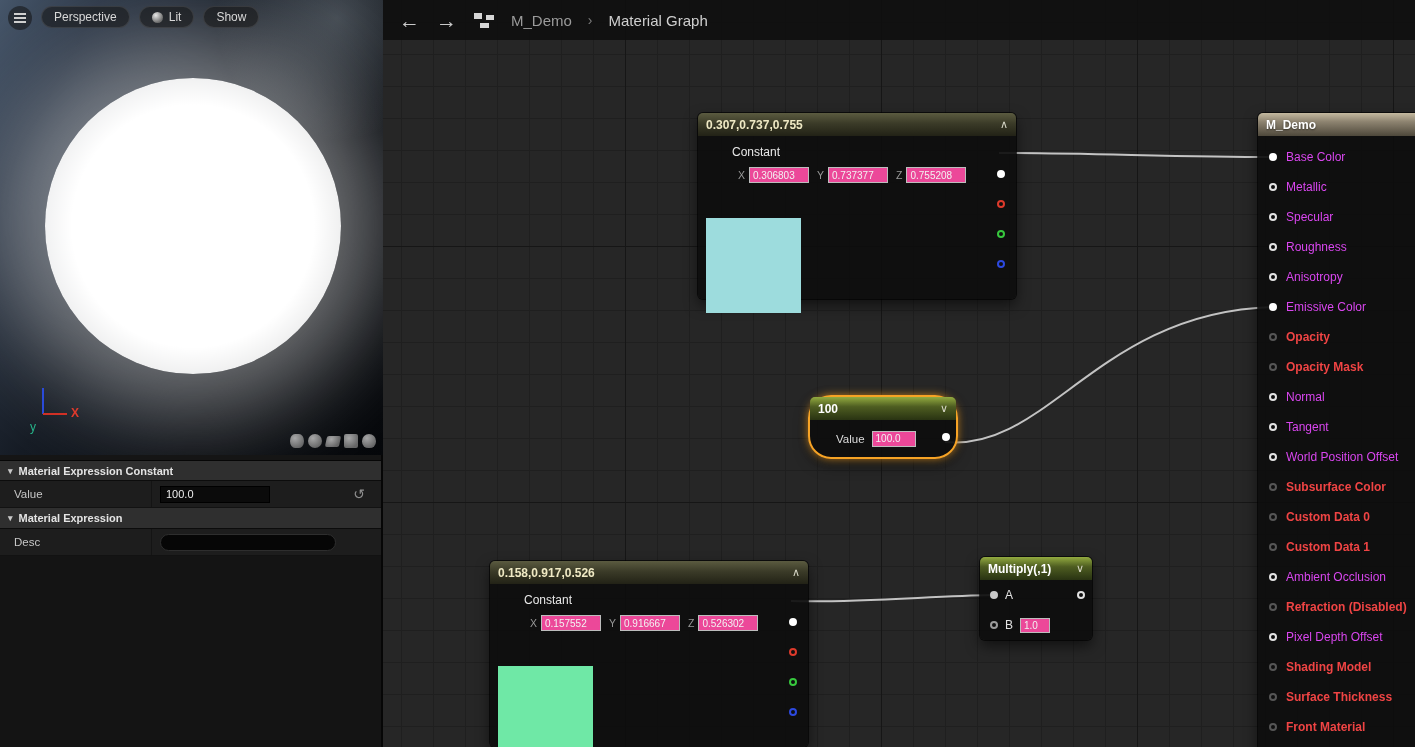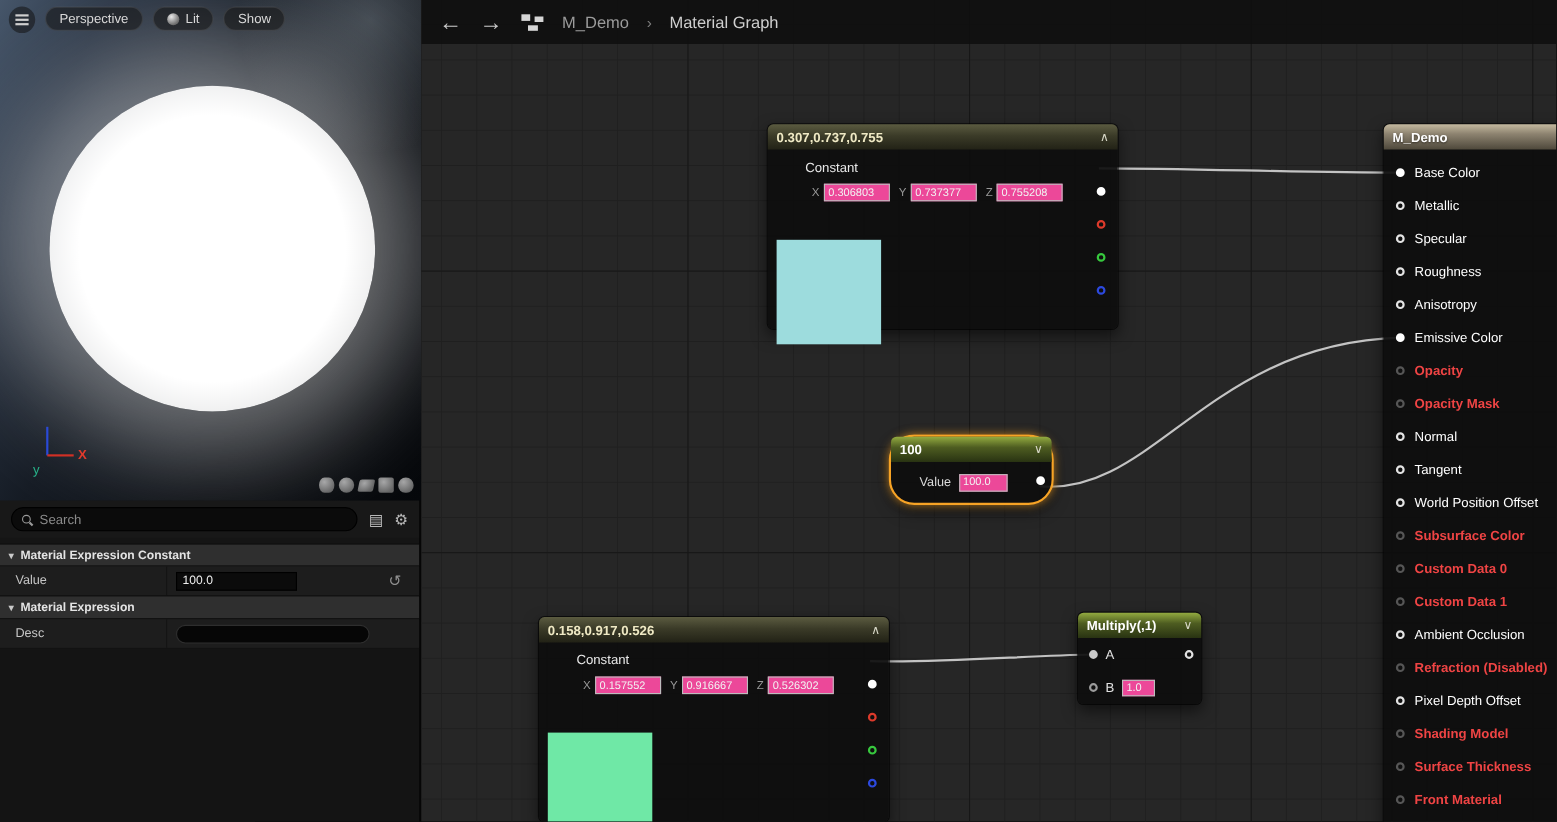--- a/index.html
+++ b/index.html
@@ -129,21 +129,21 @@
   .pin-in.filled { background:#c9c9c9; border-color:#c9c9c9; }
   .mul-row .plab { font-size:12px; color:#e2e2e2; }
   .mul-row .pin-out { right:7px; border-color:#e2e2e2; }
   .mul-row .mini-input { width:30px; height:15px; }
 
   .result-node { width:176px; height:648px; }
   .result-body { padding:6px 0 4px; }
   .pin-row { height:30px; display:flex; align-items:center; gap:9px; padding-left:11px; }
   .pin { width:8px; height:8px; border-radius:50%; border:2px solid #e4e4e4; flex:none; background:transparent; }
   .pin.filled { background:#ffffff; border-color:#ffffff; }
-  .pin-row .pin-label { font-size:12px; color:#ffffff; white-space:nowrap; }
+  .pin-row .pin-label { font-size:12px; color:#d946ef; white-space:nowrap; }
   .pin-row.disabled .pin { border-color:#565656; }
   .pin-row.disabled .pin-label { color:#ef4444;font-weight:bold; }
 </style>
 </head>
 <body>
 
 <div class="app">
 
   <div class="left-panel">
 
@@ -178,28 +178,20 @@
       <div class="preview-shapes">
         <span class="pshape cyl"></span>
         <span class="pshape sph"></span>
         <span class="pshape plane"></span>
         <span class="pshape cube"></span>
         <span class="pshape teapot"></span>
       </div>
     </div>
 
 
-    <div class="searchrow">
-      <div class="searchbox">
-        <span class="mag"></span>
-        <input placeholder="Search" style="">
-      </div>
-      <span class="tool-glyph">▤</span>
-      <span class="tool-glyph">⚙</span>
-    </div>
 
     <div class="section-header first">
       <span class="tri">▾</span>
       <span>Material Expression Constant</span>
     </div>
     <div class="prop-row">
       <div class="prop-label">Value</div>
       <input class="prop-input" value="100.0" style="">
       <span class="reset-btn">↺</span>
     </div>

